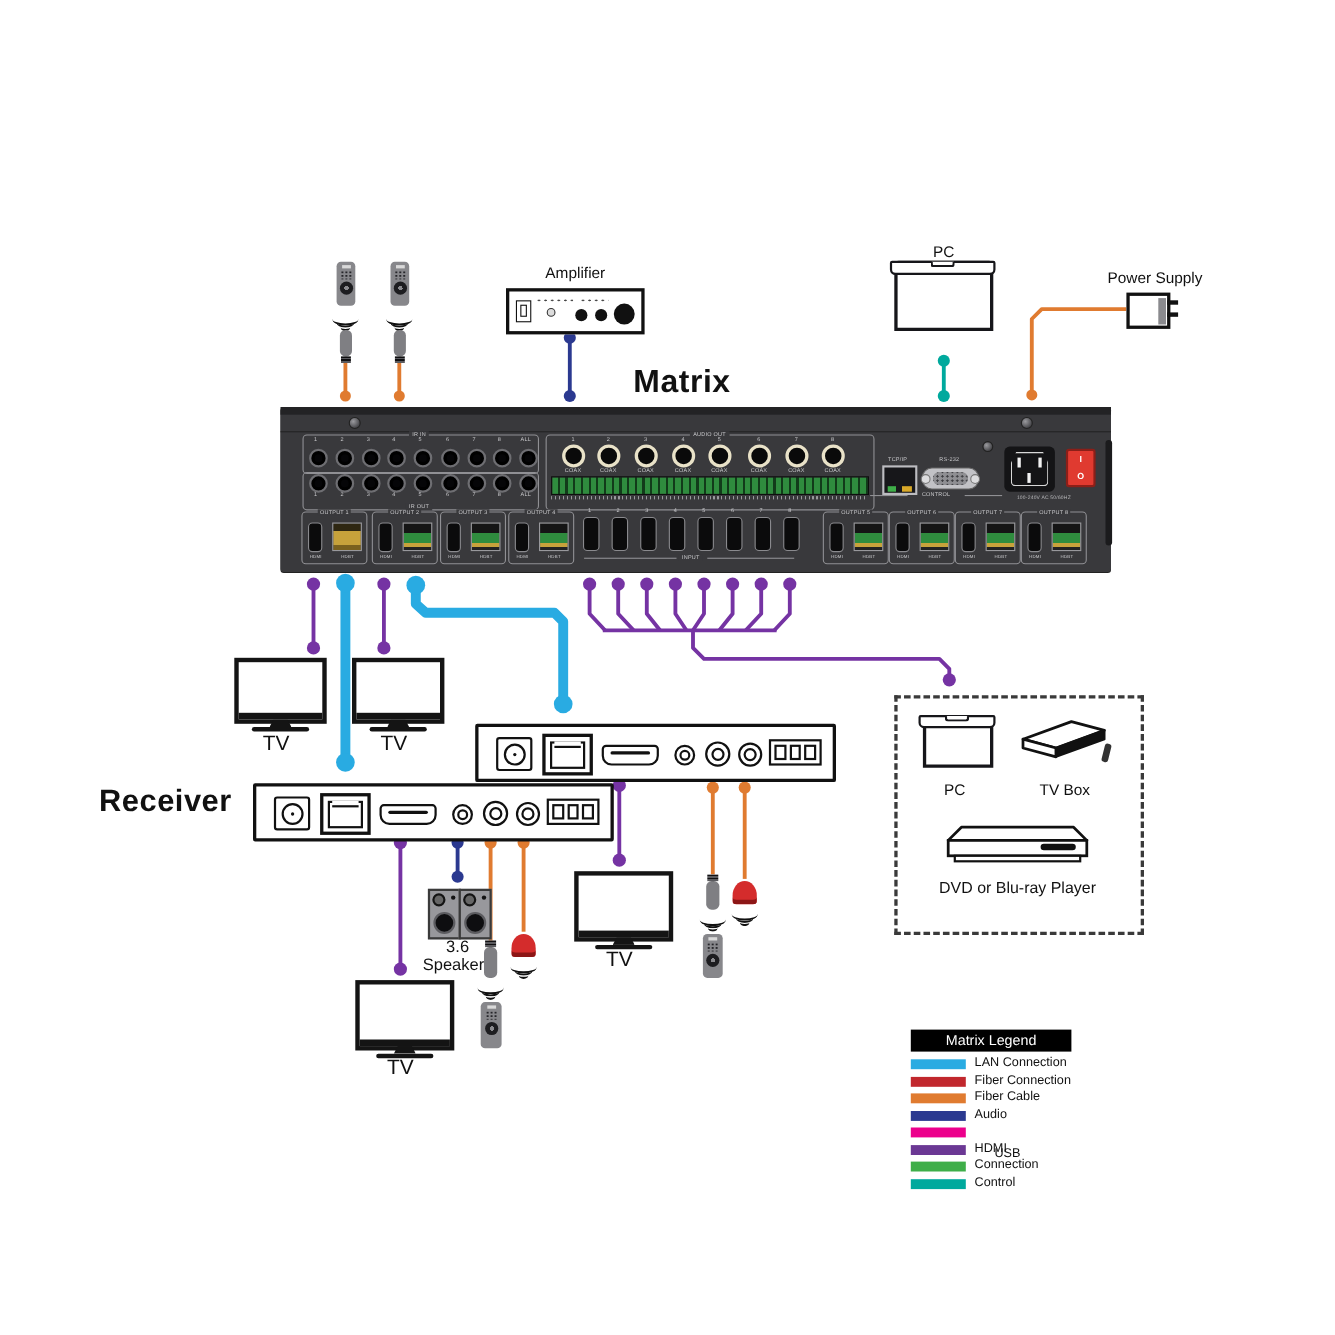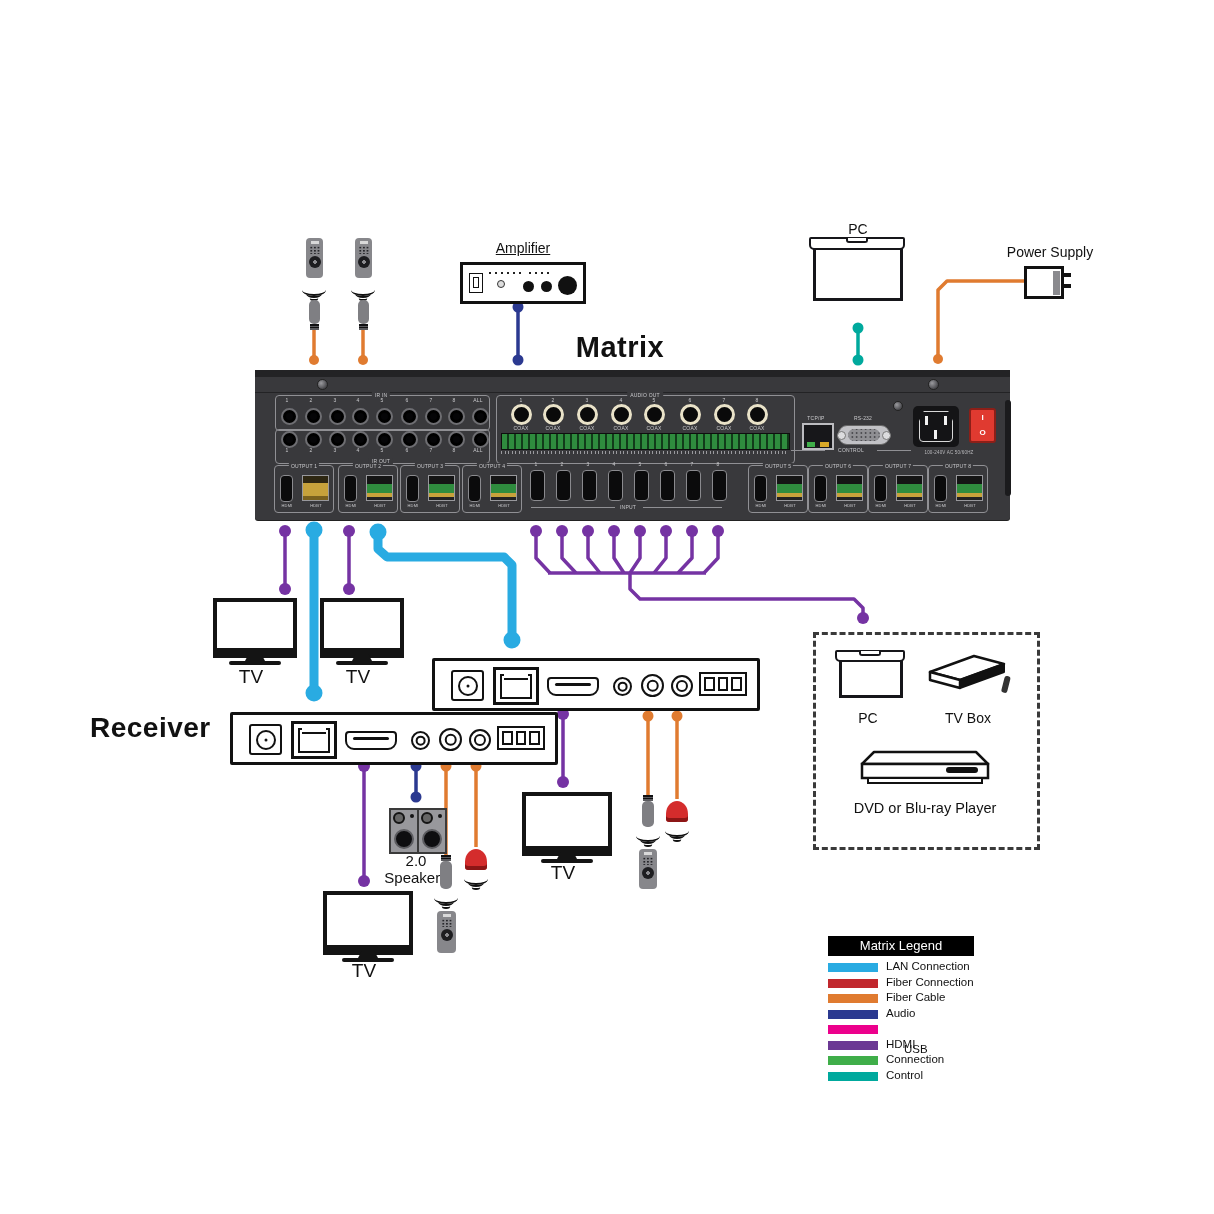--- a/index.html
+++ b/index.html
@@ -177,21 +177,21 @@
       <i style="width: 9px; height: 5px; top: 10px;"></i>
     </div>
   <div class="waves dev" data-name="ir-waves-icon" style="left:350px;top:284px;width:26px;height:17px;">
       <i style="width: 24px; height: 10px; top: 0px;"></i>
       <i style="width: 16px; height: 7px; top: 5px;"></i>
       <i style="width: 9px; height: 5px; top: 10px;"></i>
     </div>
   <div class="wand tipb dev" data-name="ir-receiver-wand-icon" style="left:309px;top:300px;width:11px;height:24px;"></div>
   <div class="wand tipb dev" data-name="ir-receiver-wand-icon" style="left:358px;top:300px;width:11px;height:24px;"></div>
 
-  <div class="lbl ctr dev" data-name="amplifier-label" style="left:463px;top:240px;width:120px;text-decoration:underline;">Amplifier</div>
+  <div class="lbl ctr dev" data-name="amplifier-label" style="left:463px;top:240px;width:120px;">Amplifier</div>
   <div class="amp dev" data-name="amplifier-icon" style="left:460px;top:262px;">
     <div data-name="amp-switch" style="left:6px;top:8px;width:12px;height:18px;border:1.5px solid #111;"></div>
     <div data-name="amp-toggle" style="left:10px;top:12px;width:4px;height:9px;border:1px solid #111;"></div>
     <div data-name="amp-dots" style="left:24px;top:6px;width:34px;height:4px;background-image:radial-gradient(#222 1px,transparent 1.3px);background-size:6px 4px;"></div>
     <div data-name="amp-dots" style="left:64px;top:6px;width:26px;height:4px;background-image:radial-gradient(#222 1px,transparent 1.3px);background-size:6px 4px;"></div>
     <div data-name="amp-knob" style="left:34px;top:15px;width:6px;height:6px;border-radius:50%;border:1.5px solid #333;background:#ddd;"></div>
     <div data-name="amp-button" style="left:60px;top:16px;width:11px;height:11px;border-radius:50%;background:#111;"></div>
     <div data-name="amp-button" style="left:78px;top:16px;width:11px;height:11px;border-radius:50%;background:#111;"></div>
     <div data-name="amp-volume-knob" style="left:95px;top:11px;width:19px;height:19px;border-radius:50%;background:#111;"></div>
   </div>
@@ -457,21 +457,21 @@
   <div class="speaker dev" data-name="speaker-icon" style="left:389px;top:808px;">
     <i class="tw"></i>
       <i class="sd"></i>
       <i class="wf"></i>
     </div>
   <div class="speaker dev" data-name="speaker-icon" style="left:417px;top:808px;">
     <i class="tw"></i>
       <i class="sd"></i>
       <i class="wf"></i>
     </div>
-  <div class="lbl ctr dev" data-name="speakers-label-line1" style="left:386px;top:852px;width:60px;font-size:15px;">2.0</div>
+  <div class="lbl ctr dev" data-name="speakers-label-line1" style="left:386px;top:852px;width:60px;font-size:15px;">3.6</div>
   <div class="lbl ctr dev" data-name="speakers-label-line2" style="left:381px;top:869px;width:70px;font-size:15px;">Speakers</div>
   <div class="wand tipt dev" data-name="ir-emitter-wand-icon" style="left:440px;top:861px;width:12px;height:28px;"></div>
   <div class="waves dev" data-name="ir-waves-icon" style="left:433px;top:892px;width:26px;height:17px;">
       <i style="width: 24px; height: 10px; top: 0px;"></i>
       <i style="width: 16px; height: 7px; top: 5px;"></i>
       <i style="width: 9px; height: 5px; top: 10px;"></i>
     </div>
   <div class="remote dev" data-name="ir-remote-icon" style="left:437px;top:911px;width:19px;height:42px;">
     <i class="rs"></i>
       <i class="rd"></i>

